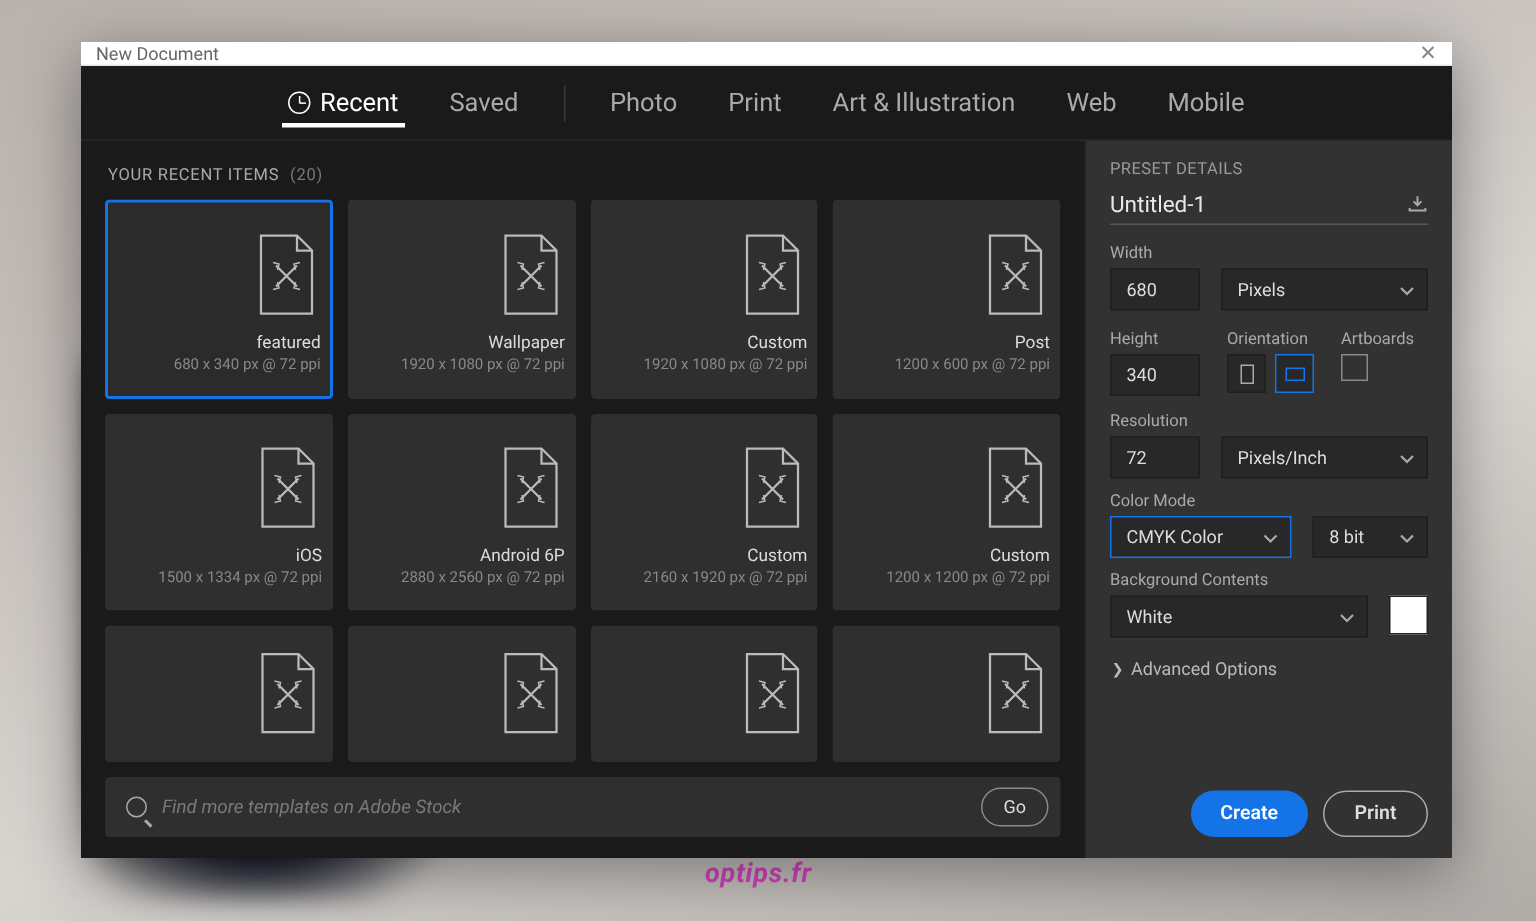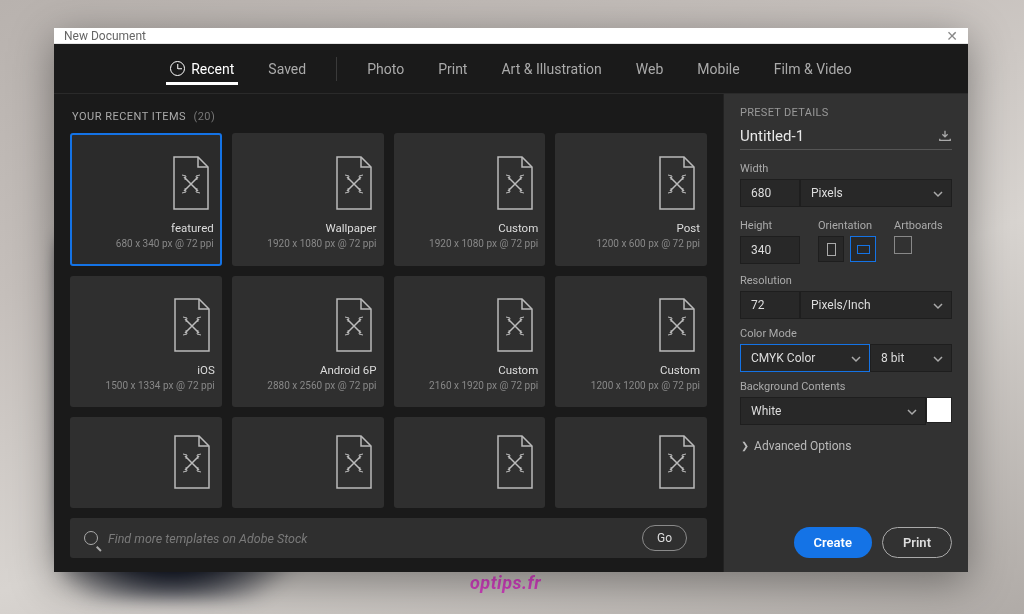--- a/index.html
+++ b/index.html
@@ -3,51 +3,51 @@
 <meta charset="utf-8">
 <style>
   * { box-sizing: border-box; margin: 0; padding: 0; font-family: -apple-system, BlinkMacSystemFont, "Segoe UI", Roboto, sans-serif; }
   body { width: 1024px; height: 614px; background: linear-gradient(160deg, #b8b2ae 0%, #c5bfbb 30%, #d8d4d0 60%, #b0aba7 100%); overflow: hidden; position: relative; }
   body::before { content:""; position:absolute; left:60px; top:240px; width:280px; height:360px; background: radial-gradient(ellipse at 40% 40%, #1a2840 0%, #0a1020 60%, transparent 80%); filter: blur(8px); }
   .dialog { position: absolute; left: 54px; top: 28px; width: 914px; height: 544px; background: #fff; box-shadow: 0 10px 40px rgba(0,0,0,0.4); display: flex; flex-direction: column; }
   .titlebar { height: 16px; display: flex; align-items: center; padding: 0 10px; color: #666; font-size: 12px; border-bottom: 1px solid #e5e5e5; }
   .titlebar .title { flex: 1; }
   .titlebar .close { width: 12px; height: 12px; color: #888; cursor: pointer; font-size: 14px; line-height: 12px; text-align: center; }
   .dark { flex: 1; background: #1a1a1a; display: flex; flex-direction: column; }
-  .tabs { height: 50px; display: flex; align-items: center; justify-content: center; gap: 26px; color: #ccc; font-size: 14px; border-bottom: 1px solid #2a2a2a; }
+  .tabs { height: 50px; display: flex; align-items: center; justify-content: center; gap: 26px; color: #ccc; font-size: 17px; border-bottom: 1px solid #2a2a2a; }
   .tabs .tab { display: flex; align-items: center; gap: 6px; padding: 0 4px; height: 100%; cursor: pointer; color: #aaa; position: relative; }
   .tabs .tab.active { color: #fff; }
   .tabs .tab.active::after { content:""; position:absolute; bottom:8px; left:0; right:0; height:3px; background:#fff; }
   .tabs .sep { width:1px; height:24px; background:#3a3a3a; }
   .clock-icon { width:15px; height:15px; border:1.5px solid currentColor; border-radius:50%; position:relative; }
   .clock-icon::after { content:""; position:absolute; left:50%; top:50%; width:1.5px; height:5px; background:currentColor; transform-origin:bottom; transform:translate(-50%,-100%); }
   .clock-icon::before { content:""; position:absolute; left:50%; top:50%; width:4px; height:1.5px; background:currentColor; transform:translate(0,-50%); }
   .body { flex:1; display:flex; overflow:hidden; }
   .left { flex:1; padding: 10px 16px 14px 16px; display:flex; flex-direction:column; overflow:hidden; }
   .lefthead { color:#aaa; font-size:11px; letter-spacing:0.5px; margin:6px 0 10px 2px; }
   .lefthead .count { color:#777; margin-left:4px; }
   .grid { display:grid; grid-template-columns: repeat(4, 1fr); gap:10px; overflow:hidden; flex:1; }
   .card { background:#2f2f2f; border-radius:3px; display:flex; flex-direction:column; align-items:flex-end; justify-content:center; padding:14px 6px 10px; cursor:pointer; border:1px solid transparent; }
   .card.selected { border:2px solid #1473e6; background:#2b2b2b; }
   .card .ficon { width:46px; height:56px; margin-bottom:8px; }
   .card .name { color:#ddd; font-size:11.5px; margin-top:2px; }
   .card .dims { color:#888; font-size:10px; margin-top:3px; }
   .card.short { padding:10px 6px 4px; }
-  .searchbar { height:40px; background:#2f2f2f; border-radius:3px; margin-top:10px; display:flex; align-items:center; padding:0 20px 0 14px; gap:10px; }
+  .searchbar { height:40px; background:#2f2f2f; border-radius:3px; margin-top:10px; display:flex; align-items:center; padding:0 8px 0 14px; gap:10px; }
   .searchbar .mag { width:14px; height:14px; border:1.5px solid #aaa; border-radius:50%; position:relative; flex-shrink:0; }
   .searchbar .mag::after { content:""; position:absolute; right:-5px; bottom:-5px; width:6px; height:1.5px; background:#aaa; transform:rotate(45deg); }
   .searchbar .ph { flex:1; color:#7a7a7a; font-size:12.5px; font-style:italic; }
   .gobtn { border:1px solid #8a8a8a; color:#ddd; font-size:12px; padding:5px 14px; border-radius:14px; background:transparent; cursor:pointer; }
   .right { width:245px; background:#323232; border-left:1px solid #222; padding:12px 16px; color:#ccc; font-size:12px; overflow:hidden; }
   .right .sectitle { color:#999; font-size:11px; letter-spacing:0.3px; margin-bottom:8px; }
   .presetname { display:flex; align-items:center; border-bottom:1px solid #555; padding-bottom:4px; margin-bottom:12px; }
   .presetname .nm { color:#e8e8e8; font-size:15px; flex:1; }
   .dlicon { width:14px; height:14px; color:#aaa; }
   .label { color:#aaa; font-size:11px; margin-bottom:4px; margin-top:6px; }
-  .row { display:flex; gap:0; align-items:stretch; margin-bottom:4px; }
+  .row { display:flex; gap:14px; align-items:stretch; margin-bottom:4px; }
   .numbox { background:#282828; border:1px solid #1e1e1e; height:28px; display:flex; align-items:center; padding:0 10px; color:#ddd; font-size:12px; min-width:58px; }
   .sel { background:#282828; border:1px solid #1e1e1e; height:28px; display:flex; align-items:center; padding:0 8px 0 10px; color:#ddd; font-size:12px; flex:1; justify-content:space-between; cursor:pointer;text-align:right; }
   .sel.hl { border:1px solid #1473e6; }
   .chev { width:10px; height:10px; display:inline-block; }
   .chev svg { width:10px; height:10px; }
   .orient { display:flex; gap:6px; }
   .obox { width:26px; height:26px; border:1px solid #1e1e1e; background:#282828; display:flex; align-items:center; justify-content:center; cursor:pointer; }
   .obox.active { border:1px solid #1473e6; }
   .obox .pg { border:1.5px solid #aaa; }
   .obox.active .pg { border-color:#1473e6; }
@@ -89,23 +89,20 @@
         </div>
       <div class="tab">
           <span>Art &amp; Illustration</span>
         </div>
       <div class="tab">
           <span>Web</span>
         </div>
       <div class="tab">
           <span>Mobile</span>
         </div>
-      <div class="tab">
-          <span>Film &amp; Video</span>
-        </div>
     </div>
 
     <div class="body">
       <div class="left">
         <div class="lefthead">
           <span>YOUR RECENT ITEMS</span>
           <span class="count">(20)</span>
         </div>
         <div class="grid" id="grid">
             <div class="card selected">

